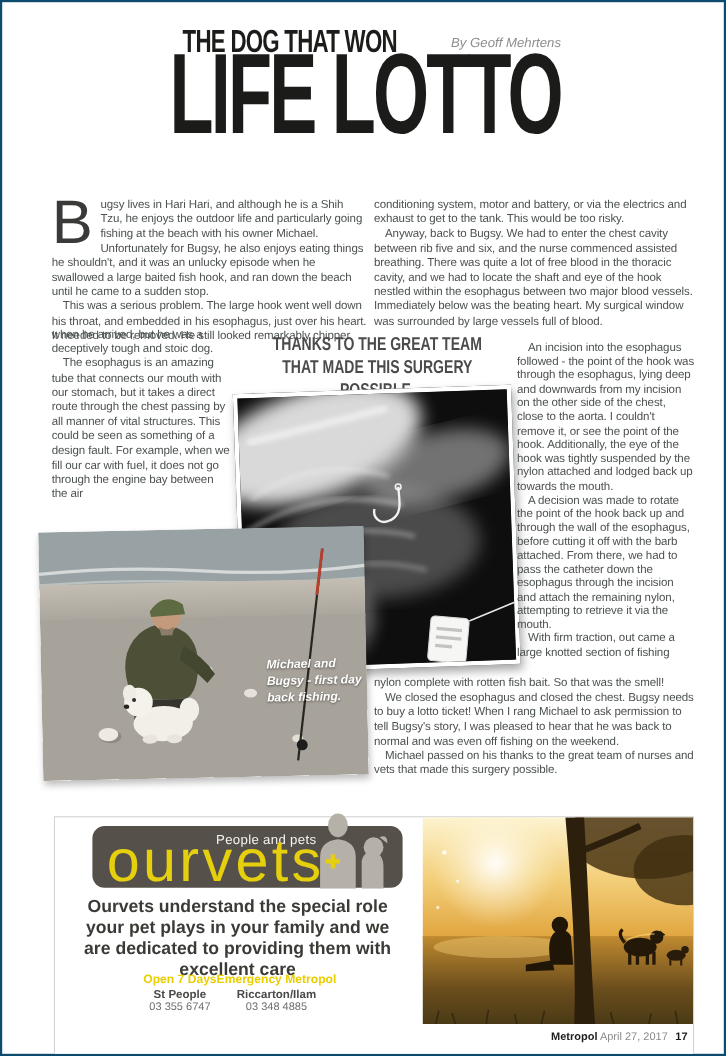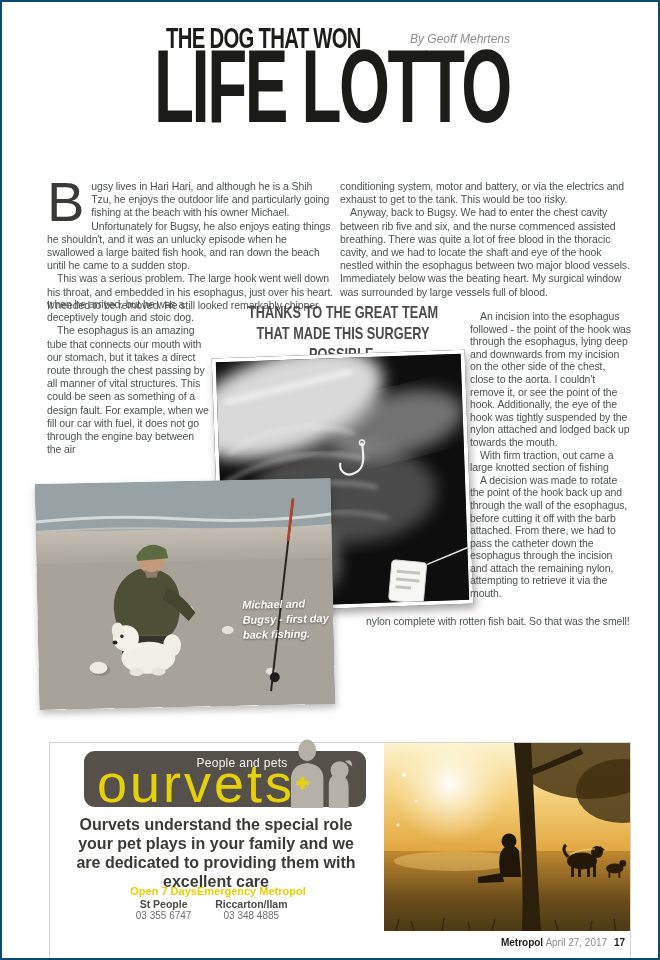--- a/index.html
+++ b/index.html
@@ -32,21 +32,21 @@
   .col p{margin:0;}
   .col p.ind{text-indent:10px;}
   .dropcap{
     float:left;font-size:56px;line-height:40px;color:#3a3a38;
     margin:2px 7px 0 0;font-weight:400;
   }
   .left-wide{left:45px;top:178px;width:287px;}
   .left-narrow{left:45px;top:296px;width:163px;}
   .right-wide-top{left:338px;top:178px;width:292px;}
   .right-narrow{left:468px;top:308px;width:162px;line-height:12.6px;}
-  .right-wide-bottom{left:338px;top:613px;width:292px;margin-left:26px;}
+  .right-wide-bottom{left:338px;top:613px;width:292px;}
   .pull-quote{
     position:absolute;left:206px;top:300px;width:270px;text-align:center;
     font-size:17px;font-weight:700;color:#4b4b4b;line-height:21px;letter-spacing:0;
     transform:scaleX(.75);transform-origin:center top;
   }
   
   .xray{
     position:absolute;left:214px;top:352px;width:253px;height:254px;
     transform:rotate(-2deg);background:#111;
     border:4px solid #fff;box-sizing:border-box;
@@ -155,26 +155,28 @@
         <rect x="172" y="212" width="36" height="42" rx="4" fill="#f6f6f5" stroke="#d9d9d7"></rect>
         <rect x="178" y="222" width="24" height="3" fill="#c3c3c0"></rect>
         <rect x="178" y="230" width="24" height="3" fill="#c3c3c0"></rect>
         <rect x="178" y="238" width="16" height="3" fill="#c3c3c0"></rect>
       </g>
     </svg>
   </div>
 
   <div class="col right-narrow">
     <p class="ind">An incision into the esophagus followed - the point of the hook was through the esophagus, lying deep and downwards from my incision on the other side of the chest, close to the aorta. I couldn't remove it, or see the point of the hook. Additionally, the eye of the hook was tightly suspended by the nylon attached and lodged back up towards the mouth.</p>
+    <p class="ind">A decision was made to rotate the point of the hook back up and through the wall of the esophagus, before cutting it off with the barb attached. From there, we had to pass the catheter down the esophagus through the incision and attach the remaining nylon, attempting to retrieve it via the mouth.</p>
     <p class="ind">With firm traction, out came a large knotted section of fishing</p>
-    <p class="ind">A decision was made to rotate the point of the hook back up and through the wall of the esophagus, before cutting it off with the barb attached. From there, we had to pass the catheter down the esophagus through the incision and attach the remaining nylon, attempting to retrieve it via the mouth.</p>
   </div>
 
   <div class="col right-wide-bottom">
     <p>nylon complete with rotten fish bait. So that was the smell!</p>
+    <p class="ind">We closed the esophagus and closed the chest. Bugsy needs to buy a lotto ticket! When I rang Michael to ask permission to tell Bugsy's story, I was pleased to hear that he was back to normal and was even off fishing on the weekend.</p>
+    <p class="ind">Michael passed on his thanks to the great team of nurses and vets that made this surgery possible.</p>
   </div>
 
   <div class="beach-photo">
     <svg viewBox="0 0 296 226" preserveAspectRatio="none">
       <defs>
         <linearGradient id="wetg" x1="0" y1="0" x2="0" y2="1">
           <stop offset="0" stop-color="#c3bdb3"></stop>
             <stop offset="1" stop-color="#aaa59c"></stop>
         </linearGradient>
       </defs>

